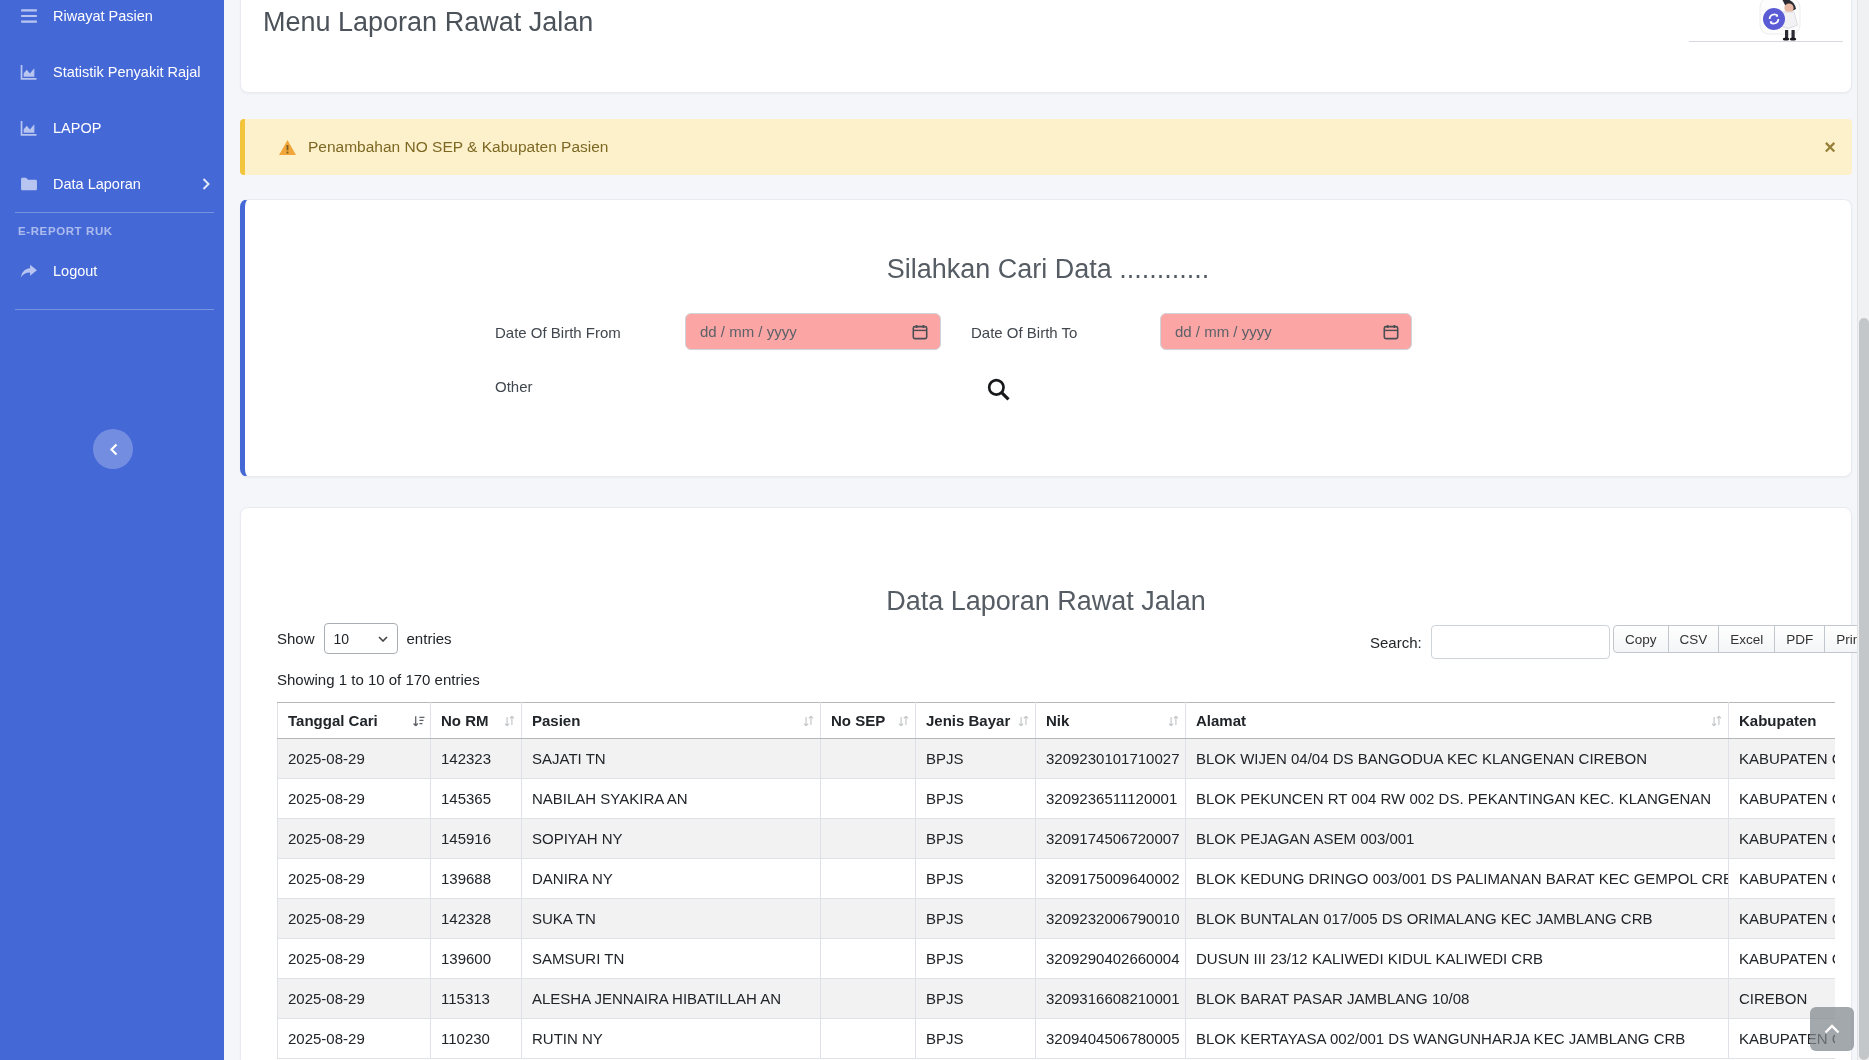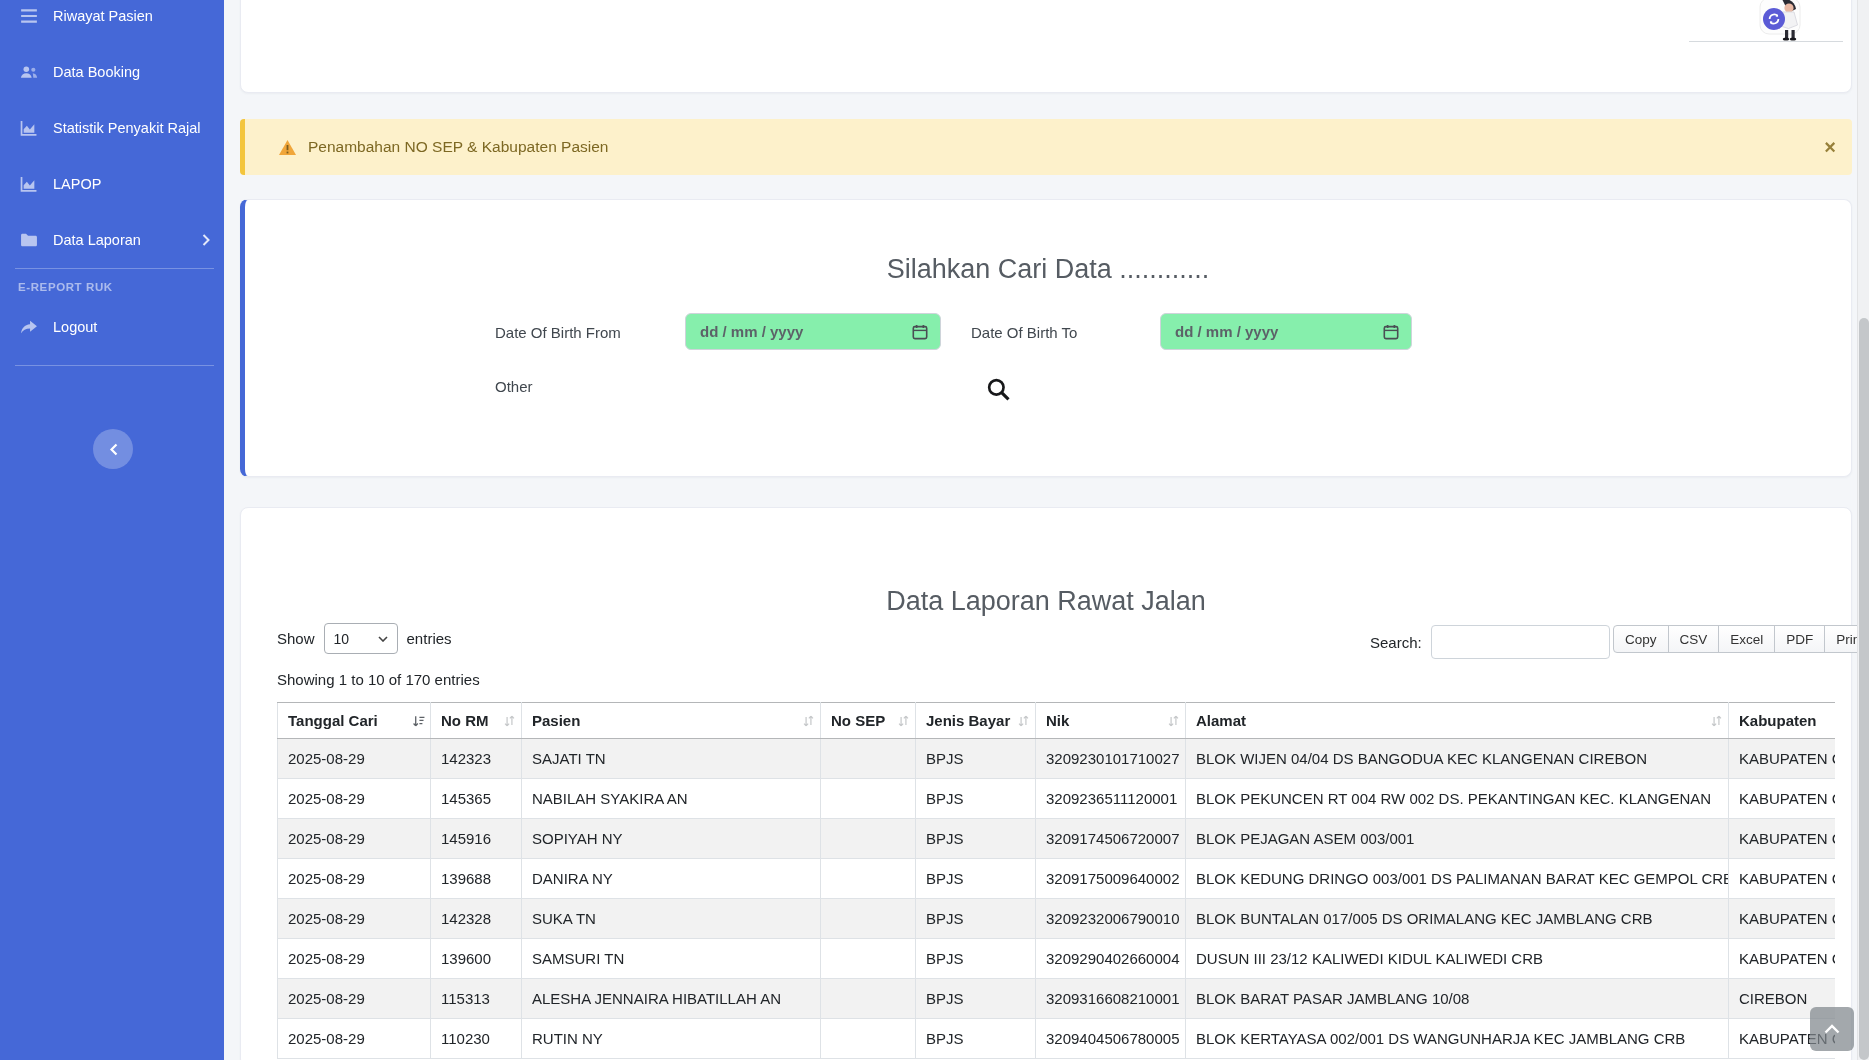--- a/index.html
+++ b/index.html
@@ -36,21 +36,21 @@
   .alert{position:absolute; left:240px; top:119px; width:1612px; height:56px; background:var(--alert-bg); border-left:5px solid var(--alert-border); border-radius:4px; display:flex; align-items:center; padding-left:33px; color:var(--alert-text); font-size:15.5px;}
   .alert .a-icon{display:inline-flex; margin-right:11px;}
   .alert .a-icon svg{width:19px; height:17px;}
   .alert-close{position:absolute; right:16px; top:50%; transform:translateY(-50%); background:none; border:none; font-size:20px; font-weight:600; color:#97803a; cursor:pointer; line-height:1;}
 
   
   .search-card{left:240px; top:199px; width:1612px; height:278px;}
   .panel-title{position:absolute; left:0; right:0; text-align:center; font-size:27px; color:#565c63; font-weight:400;}
   .search-card .panel-title{top:54px;}
   .f-label{position:absolute; font-size:15px; color:#40474e;}
-  .date-input{position:absolute; width:256px; height:37px; border:1px solid #ced4da; border-radius:6px; background:#86efac; display:flex; align-items:center; padding:0 12px 0 14px; color:#5c6268; font-size:15px; cursor:text;font-weight:bold;}
+  .date-input{position:absolute; width:256px; height:37px; border:1px solid #ced4da; border-radius:6px; background:#fca5a5; display:flex; align-items:center; padding:0 12px 0 14px; color:#5c6268; font-size:15px; cursor:text;}
   .date-input .cal{margin-left:auto; color:#4a4f54; display:inline-flex;}
   .date-input .cal svg{width:16px; height:16px;}
   .text-input{position:absolute; width:256px; height:38px; border:1px solid #ced4da; border-radius:6px; background:#e9ecef; padding:0 14px; font-size:15px; color:#495057; font-family:inherit;}
   .text-input::placeholder{color:#878d93;}
   .search-go{position:absolute; left:738px; top:174px; width:30px; height:30px; background:none; border:none; color:#17181a; cursor:pointer; display:flex; align-items:center; justify-content:center;}
   .search-go svg{width:24px; height:24px;}
 
   
   .table-card{left:240px; top:507px; width:1612px; height:560px;}
   .table-card .panel-title{top:78px;}
@@ -91,31 +91,20 @@
         <div class="sidebar-item">
           <span class="s-icon">
             <svg viewBox="0 0 16 14">
               <path d="M1 2h14M1 7h14M1 12h14" stroke="currentColor" stroke-width="1.8" fill="none"></path>
             </svg>
           </span>
           <span>Riwayat Pasien</span>
         </div>
         <div class="sidebar-item">
           <span class="s-icon">
-            <svg viewBox="0 0 20 15">
-              <circle cx="7" cy="4.4" r="3.1" fill="currentColor"></circle>
-              <path d="M1 14c.3-3.3 2.8-5.2 6-5.2s5.7 1.9 6 5.2z" fill="currentColor"></path>
-              <circle cx="14.8" cy="5" r="2.3" fill="currentColor" opacity=".75"></circle>
-              <path d="M14.2 8.8c2.7.2 4.6 1.9 4.8 5.2h-4.2" fill="currentColor" opacity=".75"></path>
-            </svg>
-          </span>
-          <span>Data Booking</span>
-        </div>
-        <div class="sidebar-item">
-          <span class="s-icon">
             <svg viewBox="0 0 16 15">
               <path d="M1 1v13h14" stroke="currentColor" stroke-width="1.6" fill="none"></path>
               <path d="M3 12V8.6L6 5.4l2.8 3.4L13 4v8z" fill="currentColor"></path>
             </svg>
           </span>
           <span>Statistik Penyakit Rajal</span>
         </div>
         <div class="sidebar-item">
           <span class="s-icon">
             <svg viewBox="0 0 16 15">
@@ -153,20 +142,21 @@
     <button class="collapse-btn">
       <span style="display:inline-flex;">
           <svg viewBox="0 0 9 13">
             <path d="M7.5 1.5l-5 5 5 5" stroke="currentColor" stroke-width="2.2" fill="none"></path>
           </svg>
         </span>
     </button>
   </aside>
 
   <section class="card header-card">
+    <h1 class="page-title">Menu Laporan Rawat Jalan</h1>
     <div class="avatar-underline"></div>
     <span class="avatar">
       <svg viewBox="0 0 56 44" width="56" height="44">
         <rect x="7" y="1" width="40" height="36" rx="9" fill="#fdfdfd" stroke="#ececec"></rect>
         <path d="M29 2c7-1 13 3 14 10l-6 3-5-7z" fill="#2b2b33"></path>
         <circle cx="36" cy="11" r="4.6" fill="#eab9a4"></circle>
         <path d="M30 15h11l3.5 13-9 3.5-8-2.5z" fill="#f2f2f4" stroke="#dcdce2"></path>
         <rect x="32" y="33" width="3.2" height="8" fill="#2b2b33"></rect>
         <rect x="38.5" y="33" width="3.2" height="8" fill="#2b2b33"></rect>
         <ellipse cx="33" cy="42" rx="3.2" ry="1.6" fill="#17171c"></ellipse>

